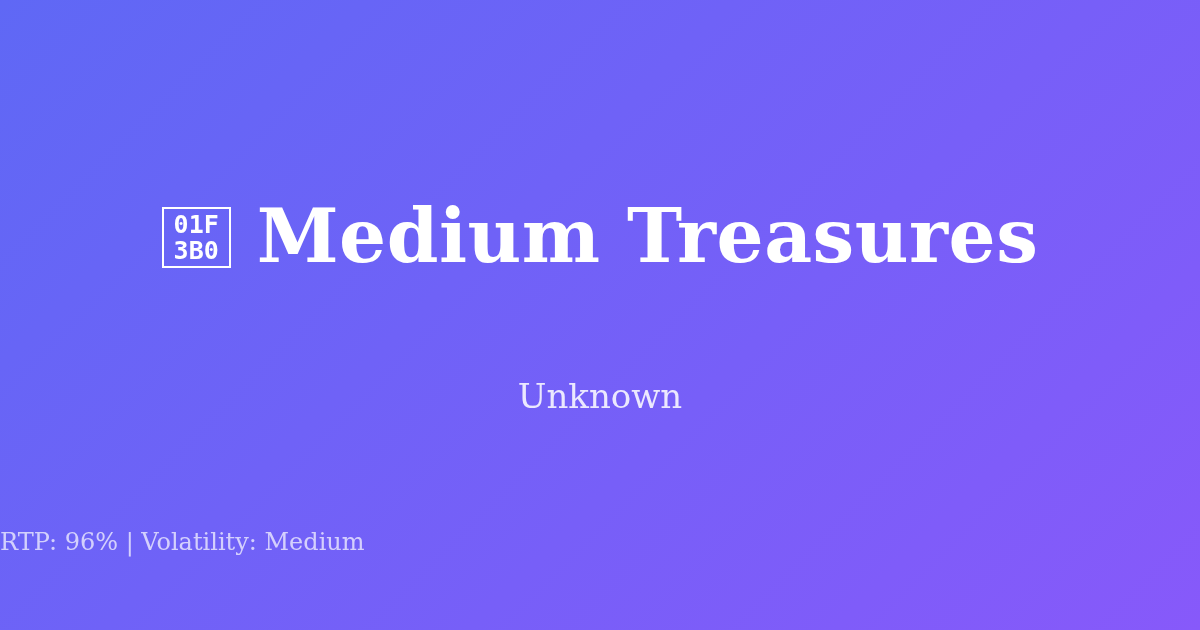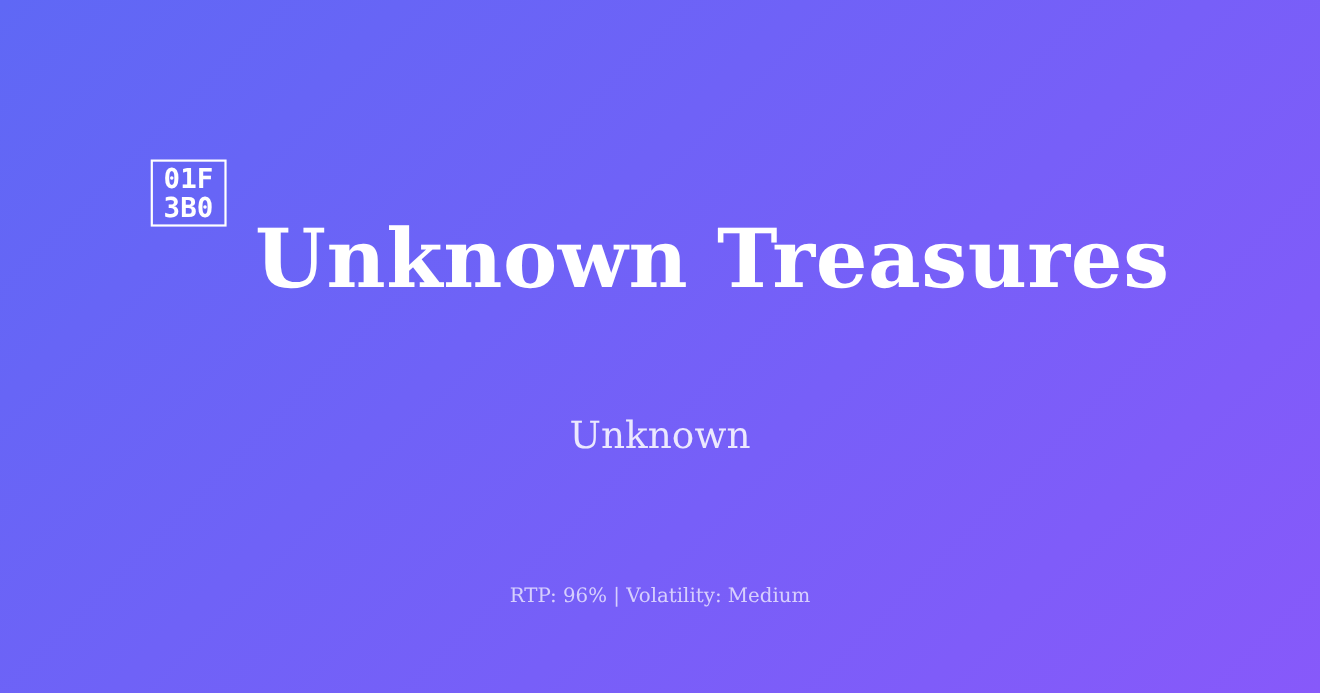--- a/index.html
+++ b/index.html
@@ -36,21 +36,21 @@
     flex-direction: column;
     align-items: center;
     justify-content: center;
     padding: 0 40px;
     box-sizing: border-box;
   }
 
   .title-line {
     display: flex;
     flex-direction: row;
-    align-items: flex-start;
+    align-items: center;
     justify-content: center;
     gap: 26px;
     max-width: 1120px;
   }
 
   
   .tofu {
     box-sizing: border-box;
     width: 69px;
     height: 61px;
@@ -97,42 +97,42 @@
     line-height: 48px;
     color: rgba(255, 255, 255, 0.86);
     margin-top: 10px;
   }
 
   .game-meta {
     position: absolute;
     top: 528px;
     left: 0;
     right: 0;
-    text-align: center;
+    text-align: left;
     font-family: "DejaVu Serif", "Liberation Serif", serif;
     font-weight: 400;
-    font-size: 18px;
+    font-size: 24px;
     line-height: 28px;
     color: rgba(255, 255, 255, 0.70);
   }
 </style>
 </head>
 <body>
 
 <div class="og-card">
 
   <div class="title-row">
     <div class="title-line">
 
       <span class="tofu">
         <span class="tofu-row">01F</span>
         <span class="tofu-row">3B0</span>
       </span>
 
-      <h1 class="game-title">Unknown Treasures</h1>
+      <h1 class="game-title">Medium Treasures</h1>
 
     </div>
   </div>
 
   <div class="game-subtitle">Unknown</div>
 
   <div class="game-meta">RTP: 96% | Volatility: Medium</div>
 
 </div>
 

